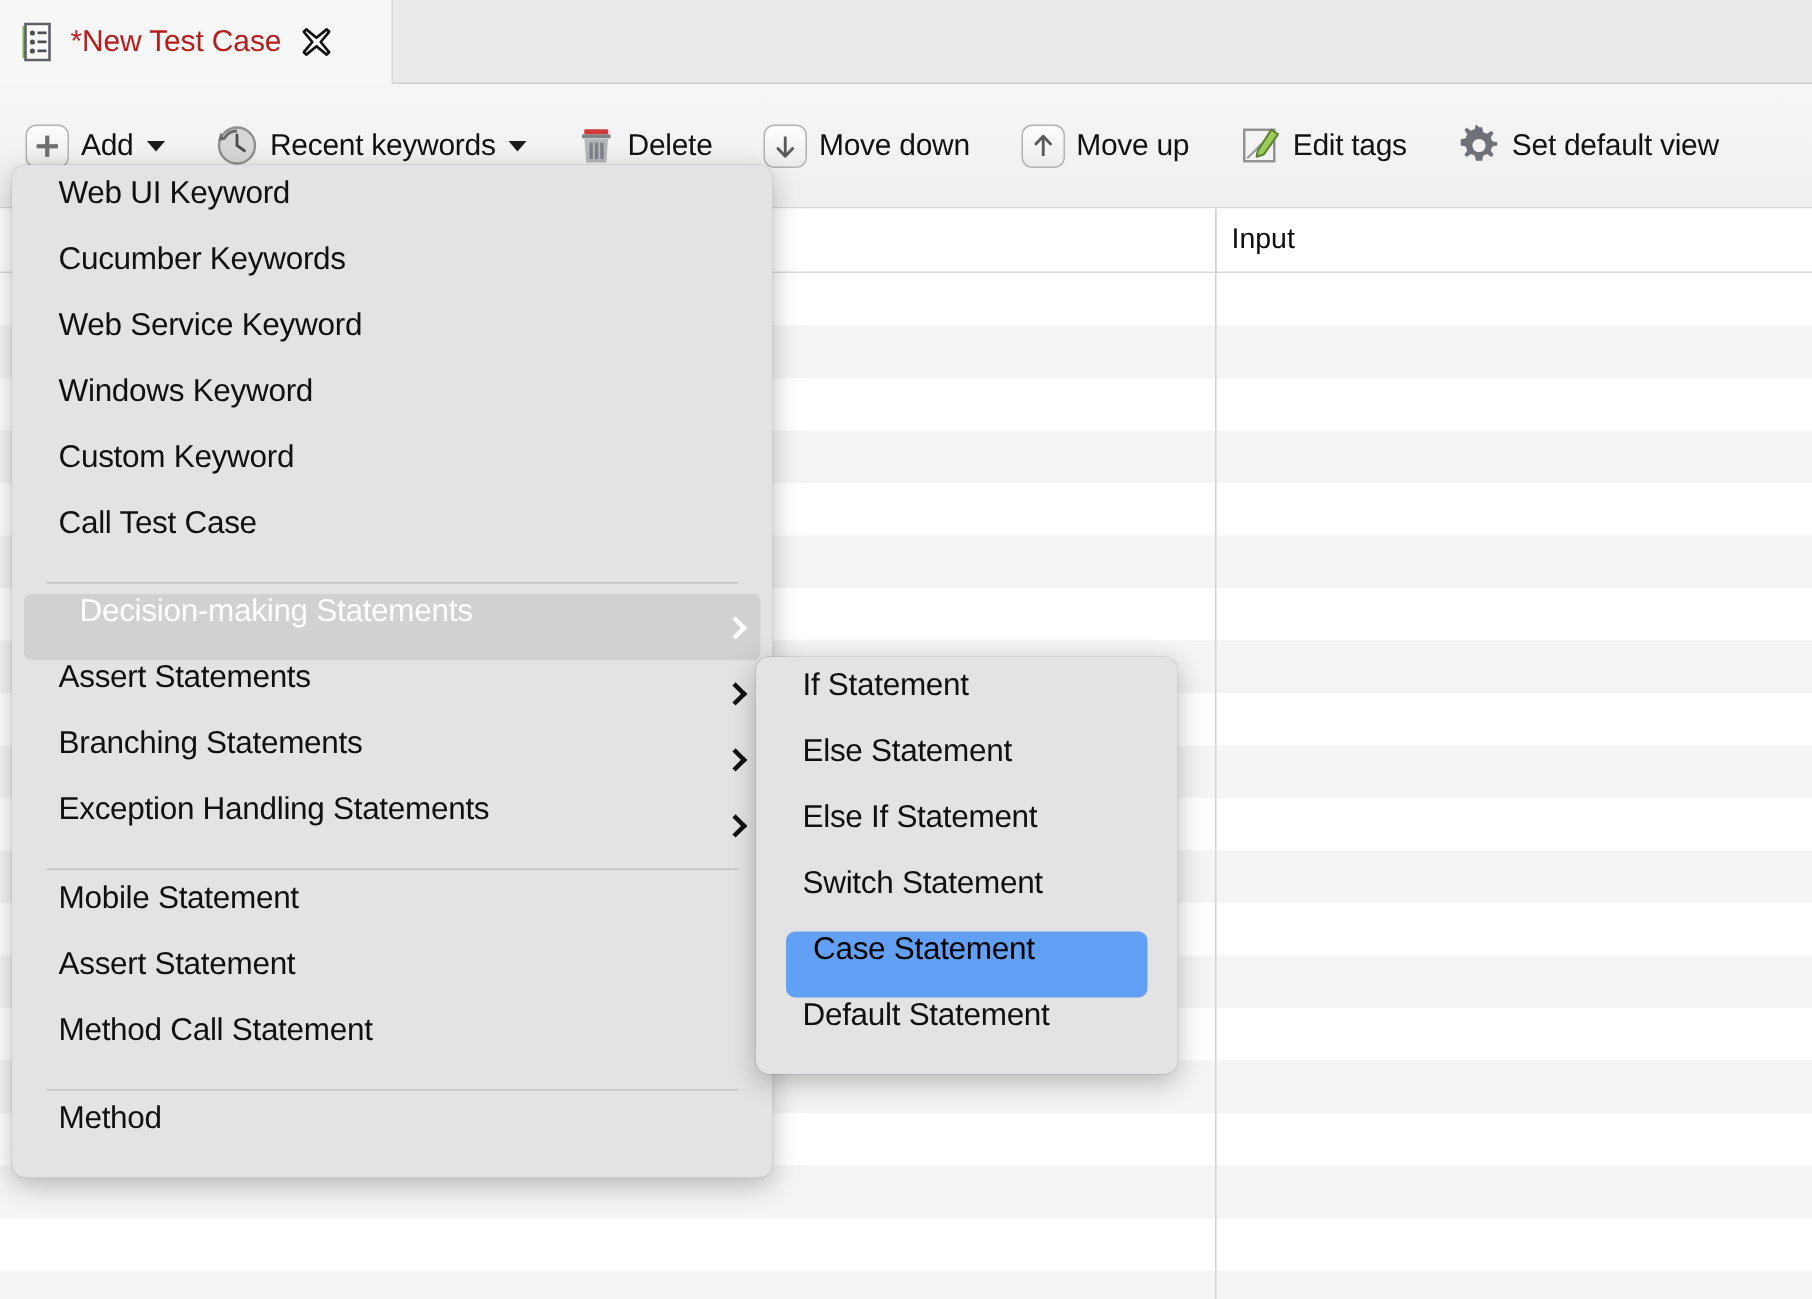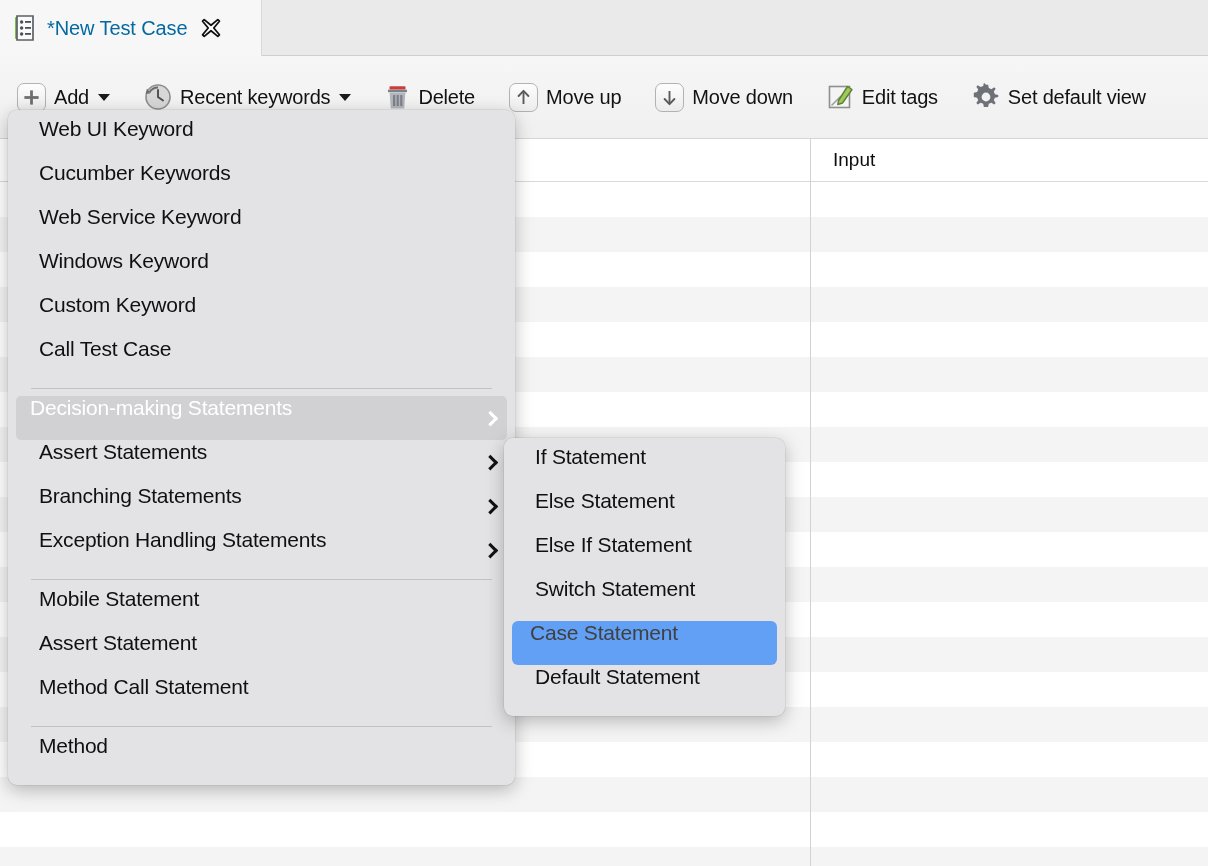--- a/index.html
+++ b/index.html
@@ -24,21 +24,21 @@
   }
   .tab {
     position: absolute; left: 0; top: 0; height: 56px; width: 262px;
     background: #f7f7f7;
     display: flex; align-items: center;
     padding-left: 12px;
     border-right: 1px solid #d8d8d8;
   }
   .tab-icon { width: 26px; height: 28px; position: relative; flex: none; margin-right: 9px; }
   .tab-title {
-    font-size: 20px; color: #0369a1; white-space: nowrap;
+    font-size: 20px; color: #b91c1c; white-space: nowrap;
     letter-spacing: -0.1px;
     text-align: right;
   }
   .tab-close {
     margin-left: 12px; width: 22px; height: 22px; flex: none;
     display: flex; align-items: center; justify-content: center;
   }
 
   
   .toolbar {
@@ -73,21 +73,21 @@
     position: absolute; left: 0; top: 139px; width: 1208px; height: 727px;
     background: #ffffff; overflow: hidden;
   }
   .th-row {
     position: relative; height: 43px; background: #ffffff;
     border-bottom: 1px solid #d9d9d9;
     display: flex; align-items: center;
   }
   .th {
     height: 43px; display: flex; align-items: center;
-    font-size: 19px; color: #0d0d0d; padding-left: 22px;
+    font-size: 19px; color: #0d0d0d; padding-left: 10px;
   }
   .th.sep { border-left: 1px solid #c9c9c9; }
   .rows { position: relative; }
   .row { height: 35px; }
   .row.alt { background: #f4f4f4; }
   .row.plain { background: #ffffff; }
   .vline {
     position: absolute; top: 0; width: 1px; background: #d2d2d2;
   }
 
@@ -102,22 +102,22 @@
   .menu-main { left: 8px; top: 110px; width: 507px; }
   .menu-sub  { left: 504px; top: 438px; width: 281px; }
   .mi {
     position: relative; height: 44px;
     display: flex; align-items: flex-start;
     padding: 0 16px 0 31px;
     font-size: 21px; color: #101010;
     letter-spacing: -0.2px;
     white-space: nowrap;
   }
-  .mi.hover-grey { background: #d1d1d3; color: #ffffff; border-radius: 5px; margin: 0 8px; padding-left: 14px; }
-  .mi.hover-blue { background: #62a0f5; color: #404040; border-radius: 6px; margin: 0 8px; padding-left: 18px; }
+  .mi.hover-grey { background: #d1d1d3; color: #ffffff; border-radius: 5px; margin: 0 8px; padding-left: 37px; }
+  .mi.hover-blue { background: #62a0f5; color: #000000; border-radius: 6px; margin: 0 20px; padding-left: 18px; }
   .mi .arrow {
     position: absolute; right: 23px; top: 50%; transform: translateY(-50%);
     width: 11px; height: 11px;
     border-right: 3.2px solid #111; border-top: 3.2px solid #111;
     transform-origin: center;
     rotate: 45deg;
     margin-top: -1px;
   }
   .mi.hover-grey .arrow { border-color: #ffffff; right: 15px; }
   .sep-line { height: 1px; background: #c2c2c4; margin: 7px 23px; }
@@ -188,34 +188,34 @@
           <rect x="15.2" y="12" width="2.2" height="11" fill="#7d8289"></rect>
         </svg>
       </span>
       <span class="tb-label">Delete</span>
     </div>
 
     <div class="tb-item">
       <span class="btnbox">
         <svg width="17" height="19" viewBox="0 0 17 19" class="ico">
           <path d="M8.5 3 L8.5 16" stroke="#5a5a5a" stroke-width="1.9"></path>
-          <path d="M3.6 8 L8.5 2.8 L13.4 8" stroke="#5a5a5a" stroke-width="1.9" fill="none" stroke-linecap="round" stroke-linejoin="round"></path>
-        </svg>
-      </span>
-      <span class="tb-label">Move up</span>
+          <path d="M3.6 11 L8.5 16.2 L13.4 11" stroke="#5a5a5a" stroke-width="1.9" fill="none" stroke-linecap="round" stroke-linejoin="round"></path>
+        </svg>
+      </span>
+      <span class="tb-label">Move down</span>
     </div>
 
     <div class="tb-item">
       <span class="btnbox">
         <svg width="17" height="19" viewBox="0 0 17 19" class="ico">
           <path d="M8.5 3 L8.5 16" stroke="#5a5a5a" stroke-width="1.9"></path>
-          <path d="M3.6 11 L8.5 16.2 L13.4 11" stroke="#5a5a5a" stroke-width="1.9" fill="none" stroke-linecap="round" stroke-linejoin="round"></path>
-        </svg>
-      </span>
-      <span class="tb-label">Move down</span>
+          <path d="M3.6 8 L8.5 2.8 L13.4 8" stroke="#5a5a5a" stroke-width="1.9" fill="none" stroke-linecap="round" stroke-linejoin="round"></path>
+        </svg>
+      </span>
+      <span class="tb-label">Move up</span>
     </div>
 
     <div class="tb-item">
       <span>
         <svg width="27" height="28" viewBox="0 0 27 28" class="ico">
           <rect x="2.5" y="3.5" width="20" height="21" fill="#f4f4f4" stroke="#8f8f8f" stroke-width="1.6"></rect>
           <path d="M4.5 22.5 L14 13" stroke="#9a9a9a" stroke-width="1.5"></path>
           <path d="M11.5 17.5 L20.5 3.5 L25 6.5 L15.5 20 L10.8 21.5 Z" fill="#9ccb5a" stroke="#5f7f36" stroke-width="1.4" stroke-linejoin="round"></path>
         </svg>
       </span>

